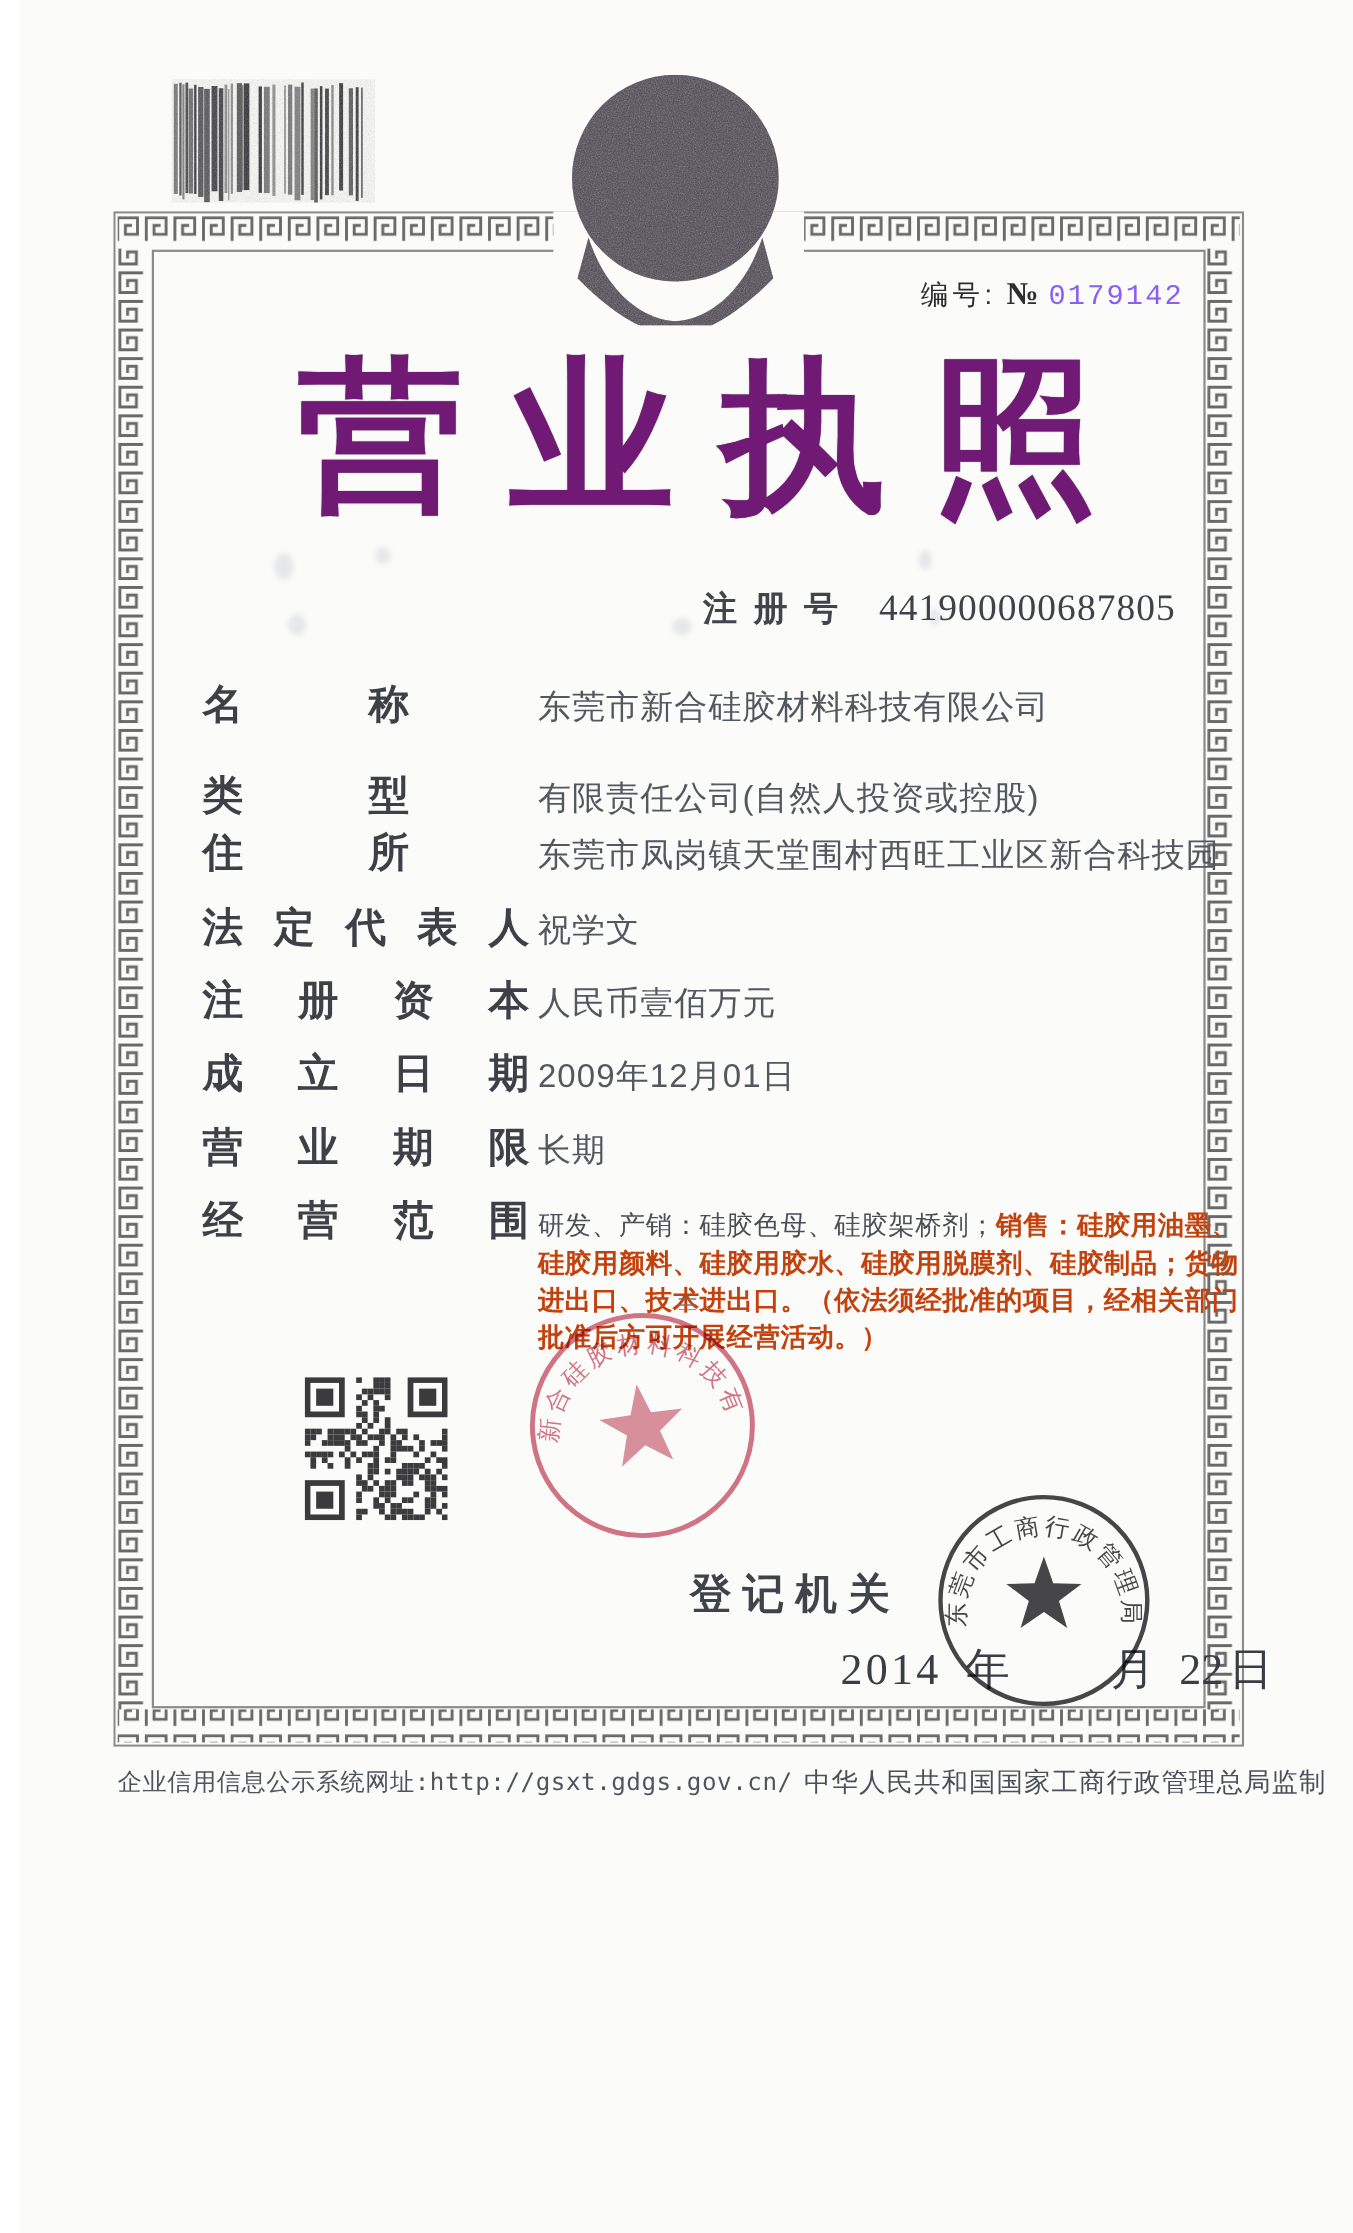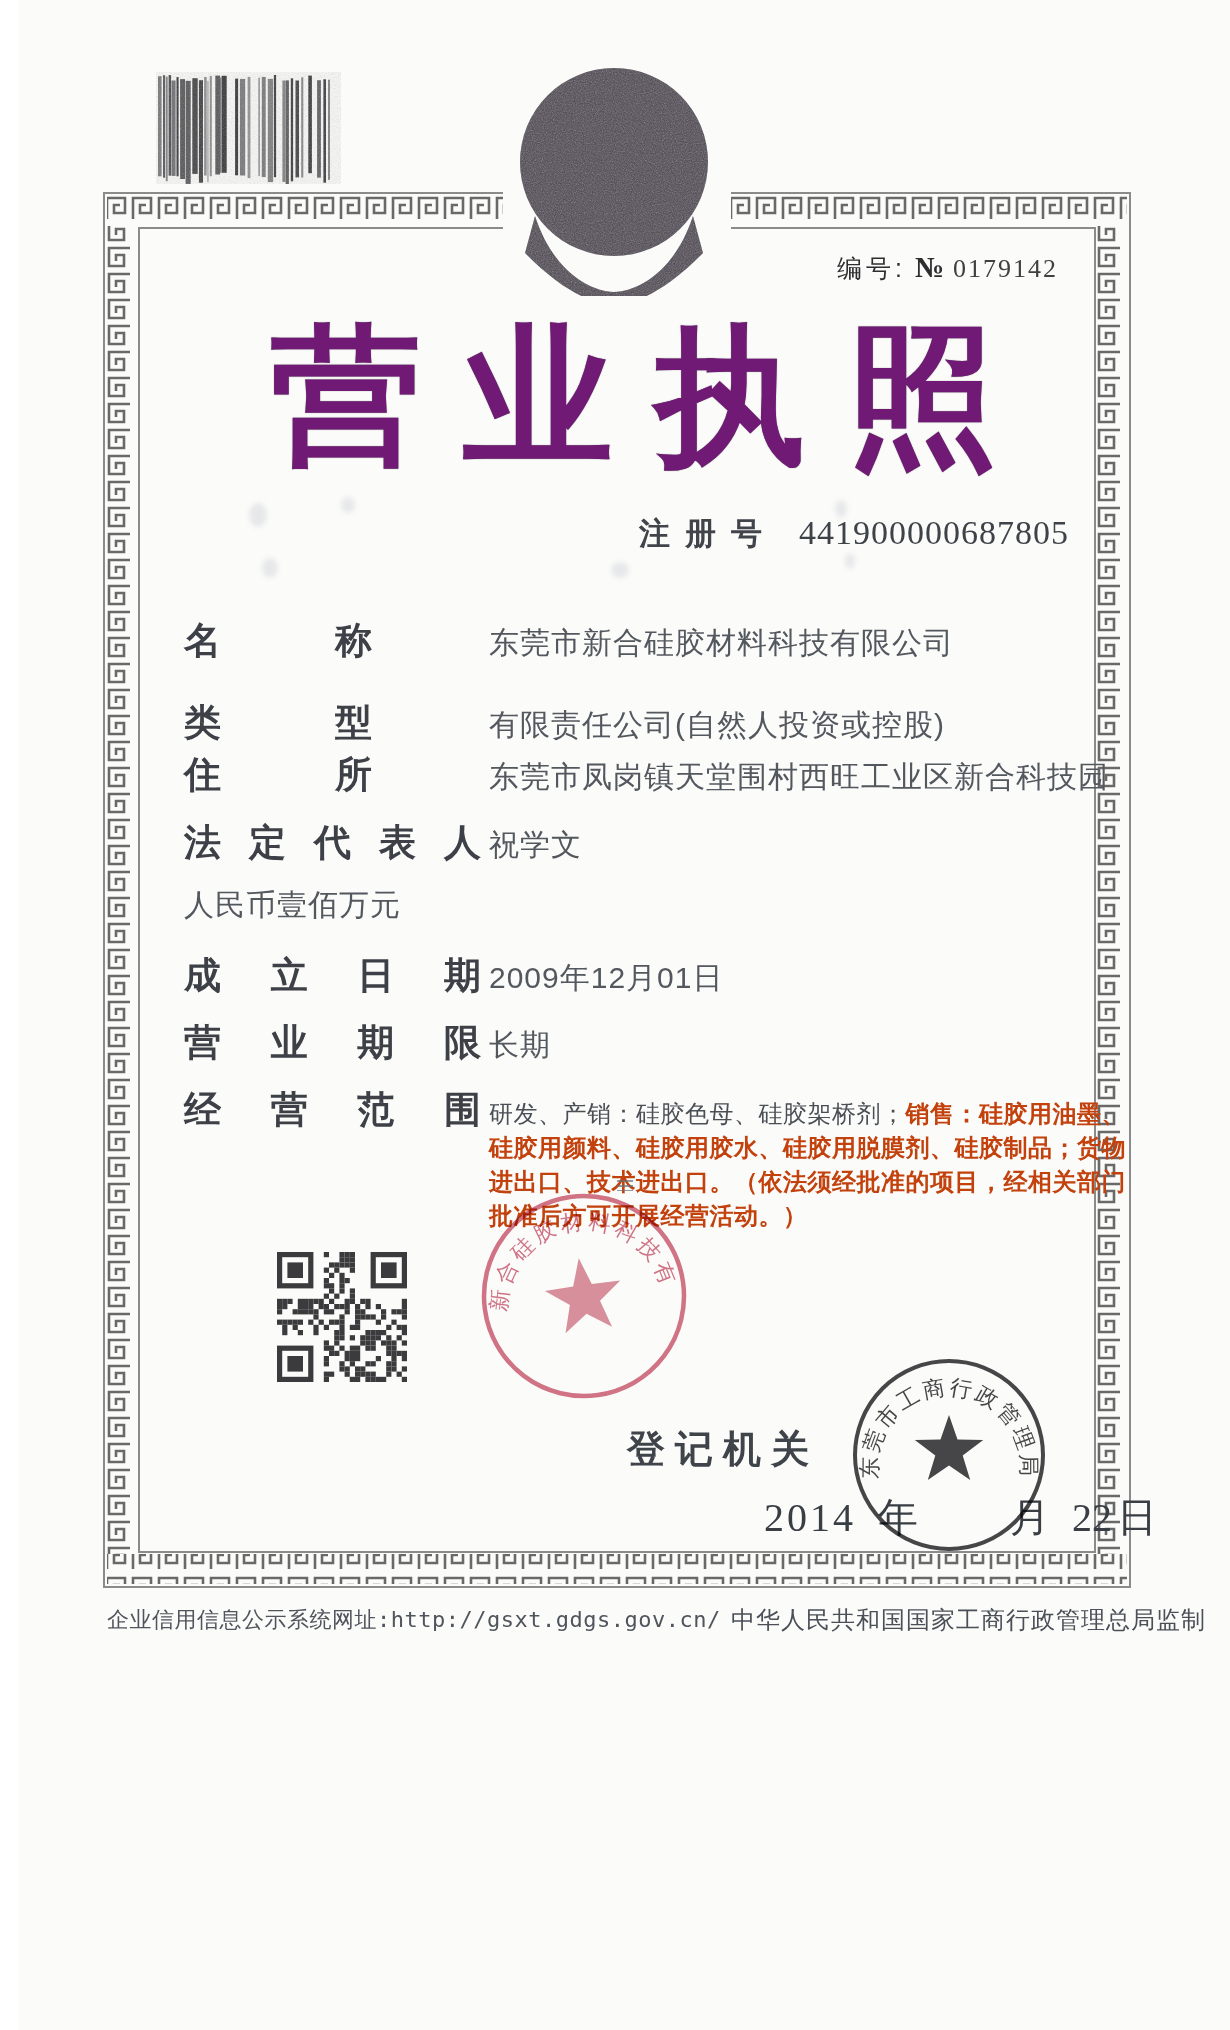--- a/index.html
+++ b/index.html
@@ -11,30 +11,30 @@
   .frame{left:84px;top:192px;z-index:1;}
 
   
   .barcode{left:137px;top:72px;z-index:2;filter:blur(.4px);}
   .emblem{left:490px;top:58px;z-index:3;filter:blur(.6px);}
 
   
   .serial{left:818px;top:251px;z-index:4;display:flex;align-items:baseline;gap:9px;color:#2e2e31;}
   .serial .lab{font-size:25px;letter-spacing:4px;}
   .serial .nomark{font-family:"Liberation Serif",serif;font-weight:bold;font-size:29px;}
-  .serial .num{font-family:Liberation Serif, serif;font-size:26px;letter-spacing:2px;color:#404040;}
+  .serial .num{font-family:Liberation Mono, monospace;font-size:26px;letter-spacing:2px;color:#8b5cf6;}
 
   
   .title{left:0;top:298px;width:1230px;text-align:center;z-index:4;
          font-size:150px;font-weight:900;letter-spacing:42px;padding-left:42px;box-sizing:border-box;
          color:#701a75;font-family:"DejaVu Sans","Liberation Sans",sans-serif;
          text-shadow:0 0 1px #5a5a5e;}
 
   
-  .regline{left:620px;top:513px;z-index:4;display:flex;align-items:baseline;}
+  .regline{left:620px;top:533px;z-index:4;display:flex;align-items:baseline;}
   .regline .lab{font-size:31px;font-weight:600;letter-spacing:15px;color:#41454b;}
   .regline .val{font-family:"Liberation Serif",serif;font-size:34px;margin-left:22px;color:#3e4349;letter-spacing:1px;}
 
   
   .row{position:absolute;left:165px;width:955px;display:flex;align-items:baseline;z-index:4;}
   .lbl{font-size:37px;font-weight:600;color:#3d4147;text-align:justify;text-align-last:justify;flex:none;}
   .lbl-s{width:188px;margin-right:117px;font-family:Liberation Serif, serif;}
   .lbl-l{width:297px;margin-right:8px;}
   .val{font-size:30px;color:#53585f;flex:1;letter-spacing:1px;}
   .val-scope{font-size:24px;line-height:1.42;letter-spacing:.5px;color:#4a4f56;}
@@ -172,20 +172,21 @@
   </div>
   <div class="row" style="top:750px">
     <span class="lbl lbl-s">住所</span>
     <span class="val">东莞市凤岗镇天堂围村西旺工业区新合科技园</span>
   </div>
   <div class="row" style="top:818px">
     <span class="lbl lbl-l">法定代表人</span>
     <span class="val">祝学文</span>
   </div>
   <div class="row" style="top:885px">
+    <span class="lbl lbl-l">注册资本</span>
     <span class="val">人民币壹佰万元</span>
   </div>
   <div class="row" style="top:951px">
     <span class="lbl lbl-l">成立日期</span>
     <span class="val">2009年12月01日</span>
   </div>
   <div class="row" style="top:1018px">
     <span class="lbl lbl-l">营业期限</span>
     <span class="val">长期</span>
   </div>

